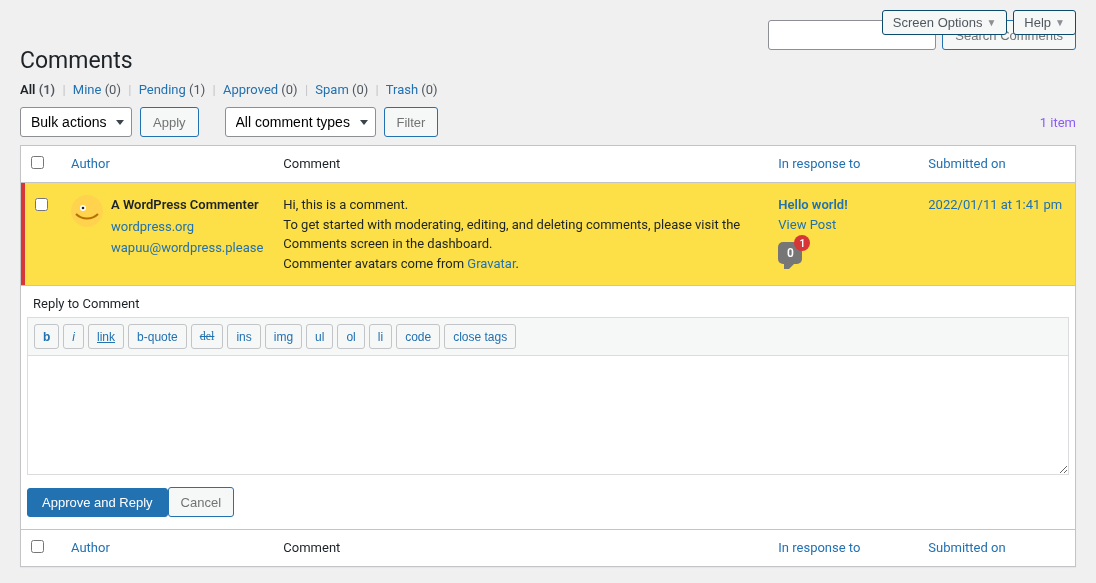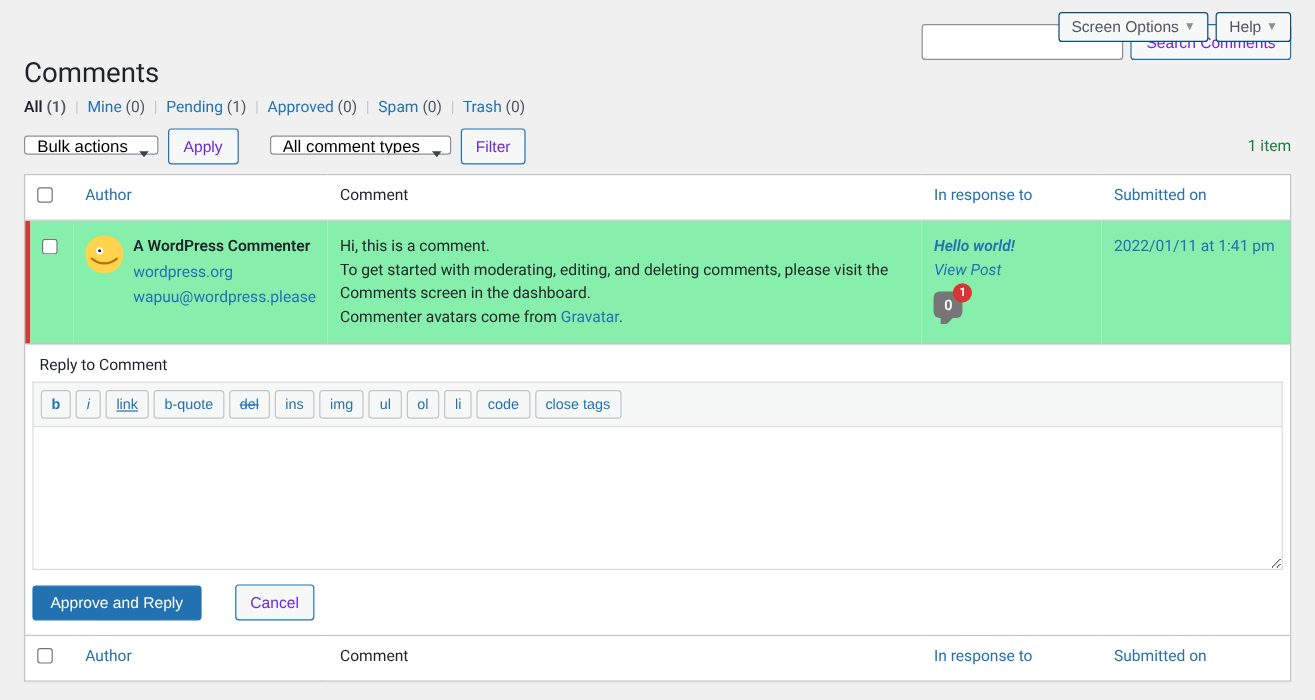--- a/index.html
+++ b/index.html
@@ -58,21 +58,21 @@
     background: #fff;
     border-radius: 3px;
     height: 30px;
     width: 168px;
     padding: 0 8px;
     font-size: 14px;
   }
   .btn-sec {
     background: #f6f7f7;
     border: 1px solid #2271b1;
-    color: #6d28d9;
+    color: #737373;
     border-radius: 3px;
     padding: 0 12px;
     height: 30px;
     font-size: 13px;
     cursor: pointer;
   }
 
   
   ul.subsubsub {
     list-style: none;
@@ -103,28 +103,28 @@
 
   
   .tablenav {
     display: flex;
     align-items: center;
     gap: 8px;
     margin: 6px 0 8px 0;
   }
   .tablenav .right {
     margin-left: auto;
-    color: #15803d;
+    color: #8b5cf6;
     font-size: 13px;
   }
   select.wp-select {
     background: #fff;
     border: 1px solid #8c8f94;
     border-radius: 3px;
-    height: 16px;
+    height: 30px;
     padding: 0 24px 0 10px;
     font-size: 14px;
     appearance: none;
     -webkit-appearance: none;
     position: relative;
   }
   .select-wrap {
     position: relative;
     display: inline-block;
   }
@@ -167,21 +167,21 @@
     padding-left: 10px;
   }
   table.comments th.col-cb input { margin:0; }
   table.comments th.col-comment, table.comments td.col-comment {
     color: #1d2327;
   }
   table.comments th.col-static { color:#1d2327; }
   table.comments th a.sortable { color:#2271b1; text-decoration:none; }
 
   tr.comment-row {
-    background: #86efac;
+    background: #fde047;
     box-shadow: inset 4px 0 0 #d63638;
   }
   tr.comment-row td {
     padding: 12px 10px;
     border-bottom: 1px solid #c3c4c7;
     color: #3c434a;
     line-height: 1.5;
   }
   .avatar {
     display:inline-block;
@@ -189,21 +189,21 @@
     height: 32px;
     vertical-align: top;
   }
   .author-cell {
     display: flex;
     gap: 8px;
   }
   .author-meta b { font-weight:600; color:#1d2327; }
   .author-meta a { color:#2271b1; text-decoration:none; display:block; margin-top:2px; }
 
-  .response-cell a { color:#2271b1; text-decoration:none;font-style:italic; }
+  .response-cell a { color:#2271b1; text-decoration:none; }
   .response-cell .bubble {
     display:inline-flex;
     align-items:center;
     justify-content:center;
     min-width: 24px;
     height: 22px;
     background: #767676;
     color: #fff;
     border-radius: 5px;
     font-size: 12px;
@@ -262,36 +262,36 @@
     border:1px solid #c3c4c7;
     border-radius:3px;
     color:#2271b1;
     font-size:12px;
     padding:4px 8px;
     cursor:pointer;
   }
   .quicktags button.qt-b { font-weight:600; }
   .quicktags button.qt-i { font-style:italic; }
   .quicktags button.qt-link { text-decoration:underline; }
-  .quicktags button.qt-del { text-decoration:line-through; }
+  .quicktags button.qt-del { text-decoration:line-through;font-family:Liberation Serif, serif; }
   textarea.reply-ta {
     width:100%;
     height:120px;
     border:1px solid #dcdcde;
     border-top-color:#dcdcde;
     resize:vertical;
     font-family:inherit;
     font-size:13px;
     padding:8px;
     display:block;
   }
   .reply-actions {
     padding:12px 0;
     display:flex;
-    gap:28px;
+    gap:0;
     align-items:center;
   }
   .btn-primary {
     background:#2271b1;
     border:1px solid #2271b1;
     color:#fff;
     border-radius:3px;
     padding:6px 14px;
     font-size:13px;
     cursor:pointer;

